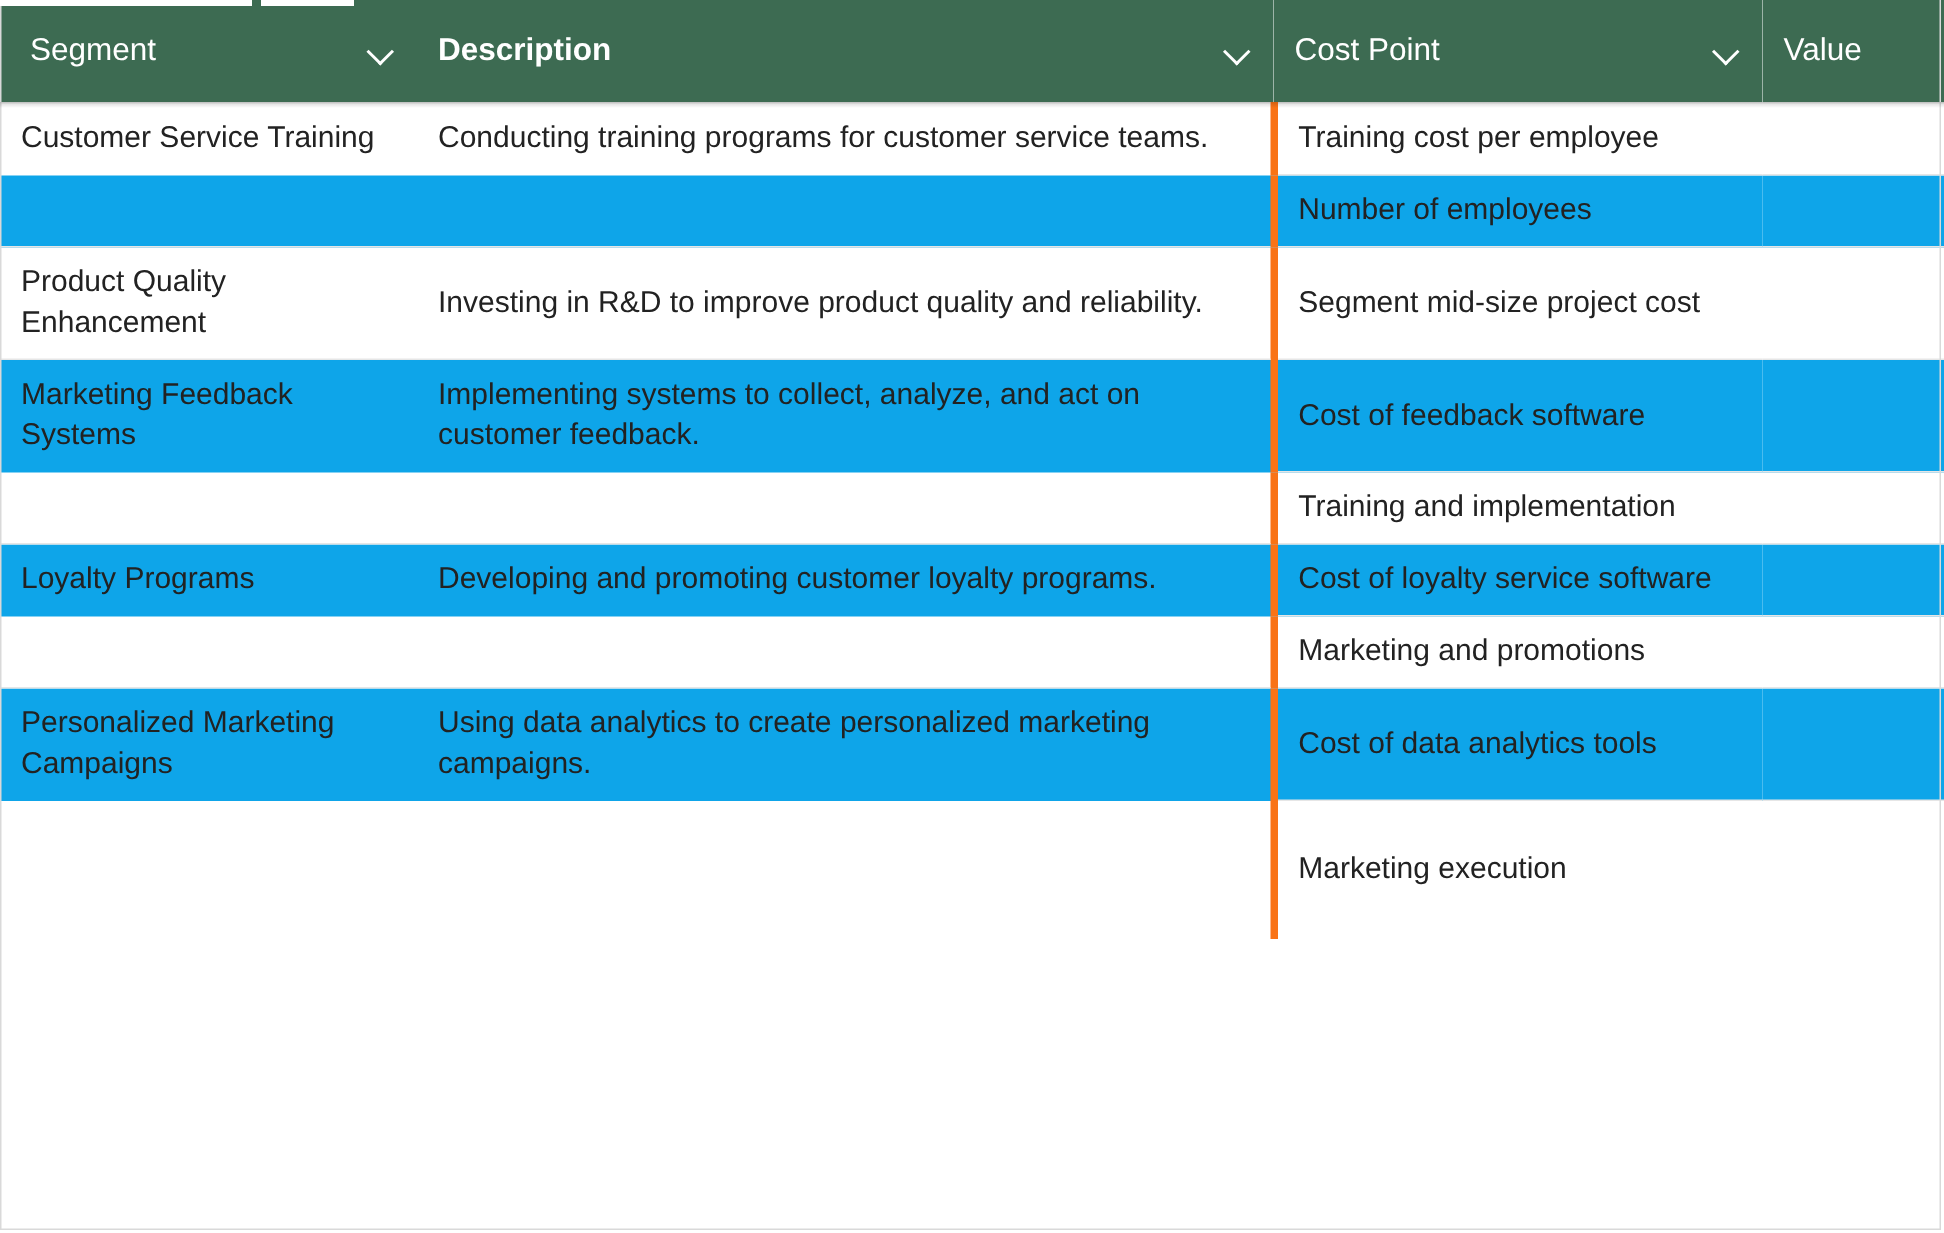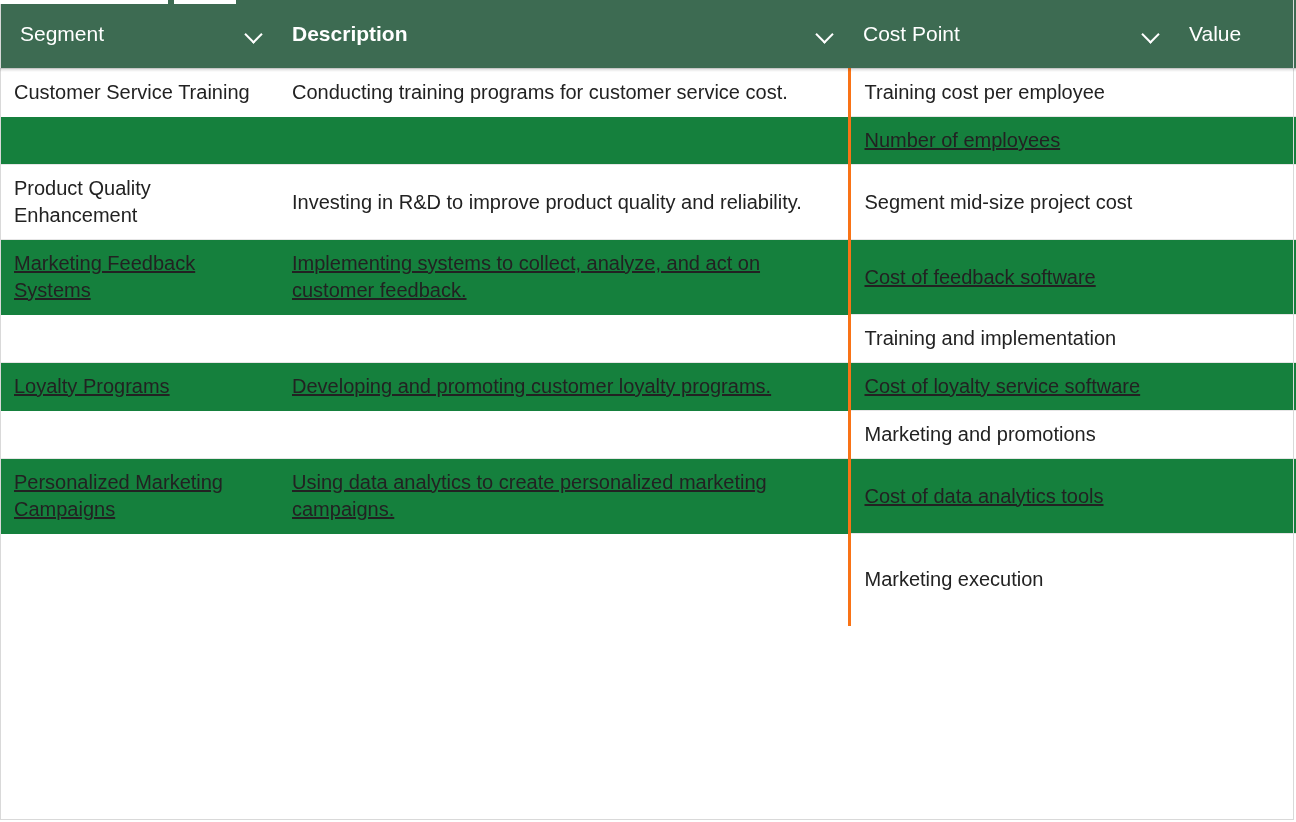--- a/index.html
+++ b/index.html
@@ -99,33 +99,32 @@
   tbody td {
     font-size: 20px;
     color: #222222;
     padding: 10px 12px 10px 14px;
     vertical-align: middle;
     border-top: 1px solid #e6e6e6;
     line-height: 1.35;
     word-wrap: break-word;
   }
   tbody tr.alt td {
-    background: #15803d;
-    text-decoration: underline;
+    background: #0ea5e9;
   }
   tbody tr td.seg {
     width: 246px;
     margin-left: 41px;
   }
   tbody tr td.desc {
     width: 545px;
   }
   tbody tr td.dp {
     width: 300px;
-    border-left: 3px solid #f97316;
+    border-left: 5px solid #f97316;
   }
   tbody tr td.val {
     width: 205px;
     text-align: right;
     padding-right: 16px;
   }
   tbody tr.nb-seg td.seg,
   tbody tr.nb-seg td.desc {
     border-top: 1px solid transparent;
   }
@@ -176,21 +175,21 @@
           <div class="th-inner">
             <span>Value</span>
 
           </div>
         </th>
       </tr>
     </thead>
     <tbody>
       <tr class="">
         <td class="seg">Customer Service Training</td>
-        <td class="desc">Conducting training programs for customer service cost.</td>
+        <td class="desc">Conducting training programs for customer service teams.</td>
         <td class="dp">Training cost per employee</td>
         <td class="val">$500</td>
       </tr>
       <tr class="alt nb-seg">
         <td class="seg"></td>
         <td class="desc"></td>
         <td class="dp">Number of employees</td>
         <td class="val">30</td>
       </tr>
       <tr class="">

